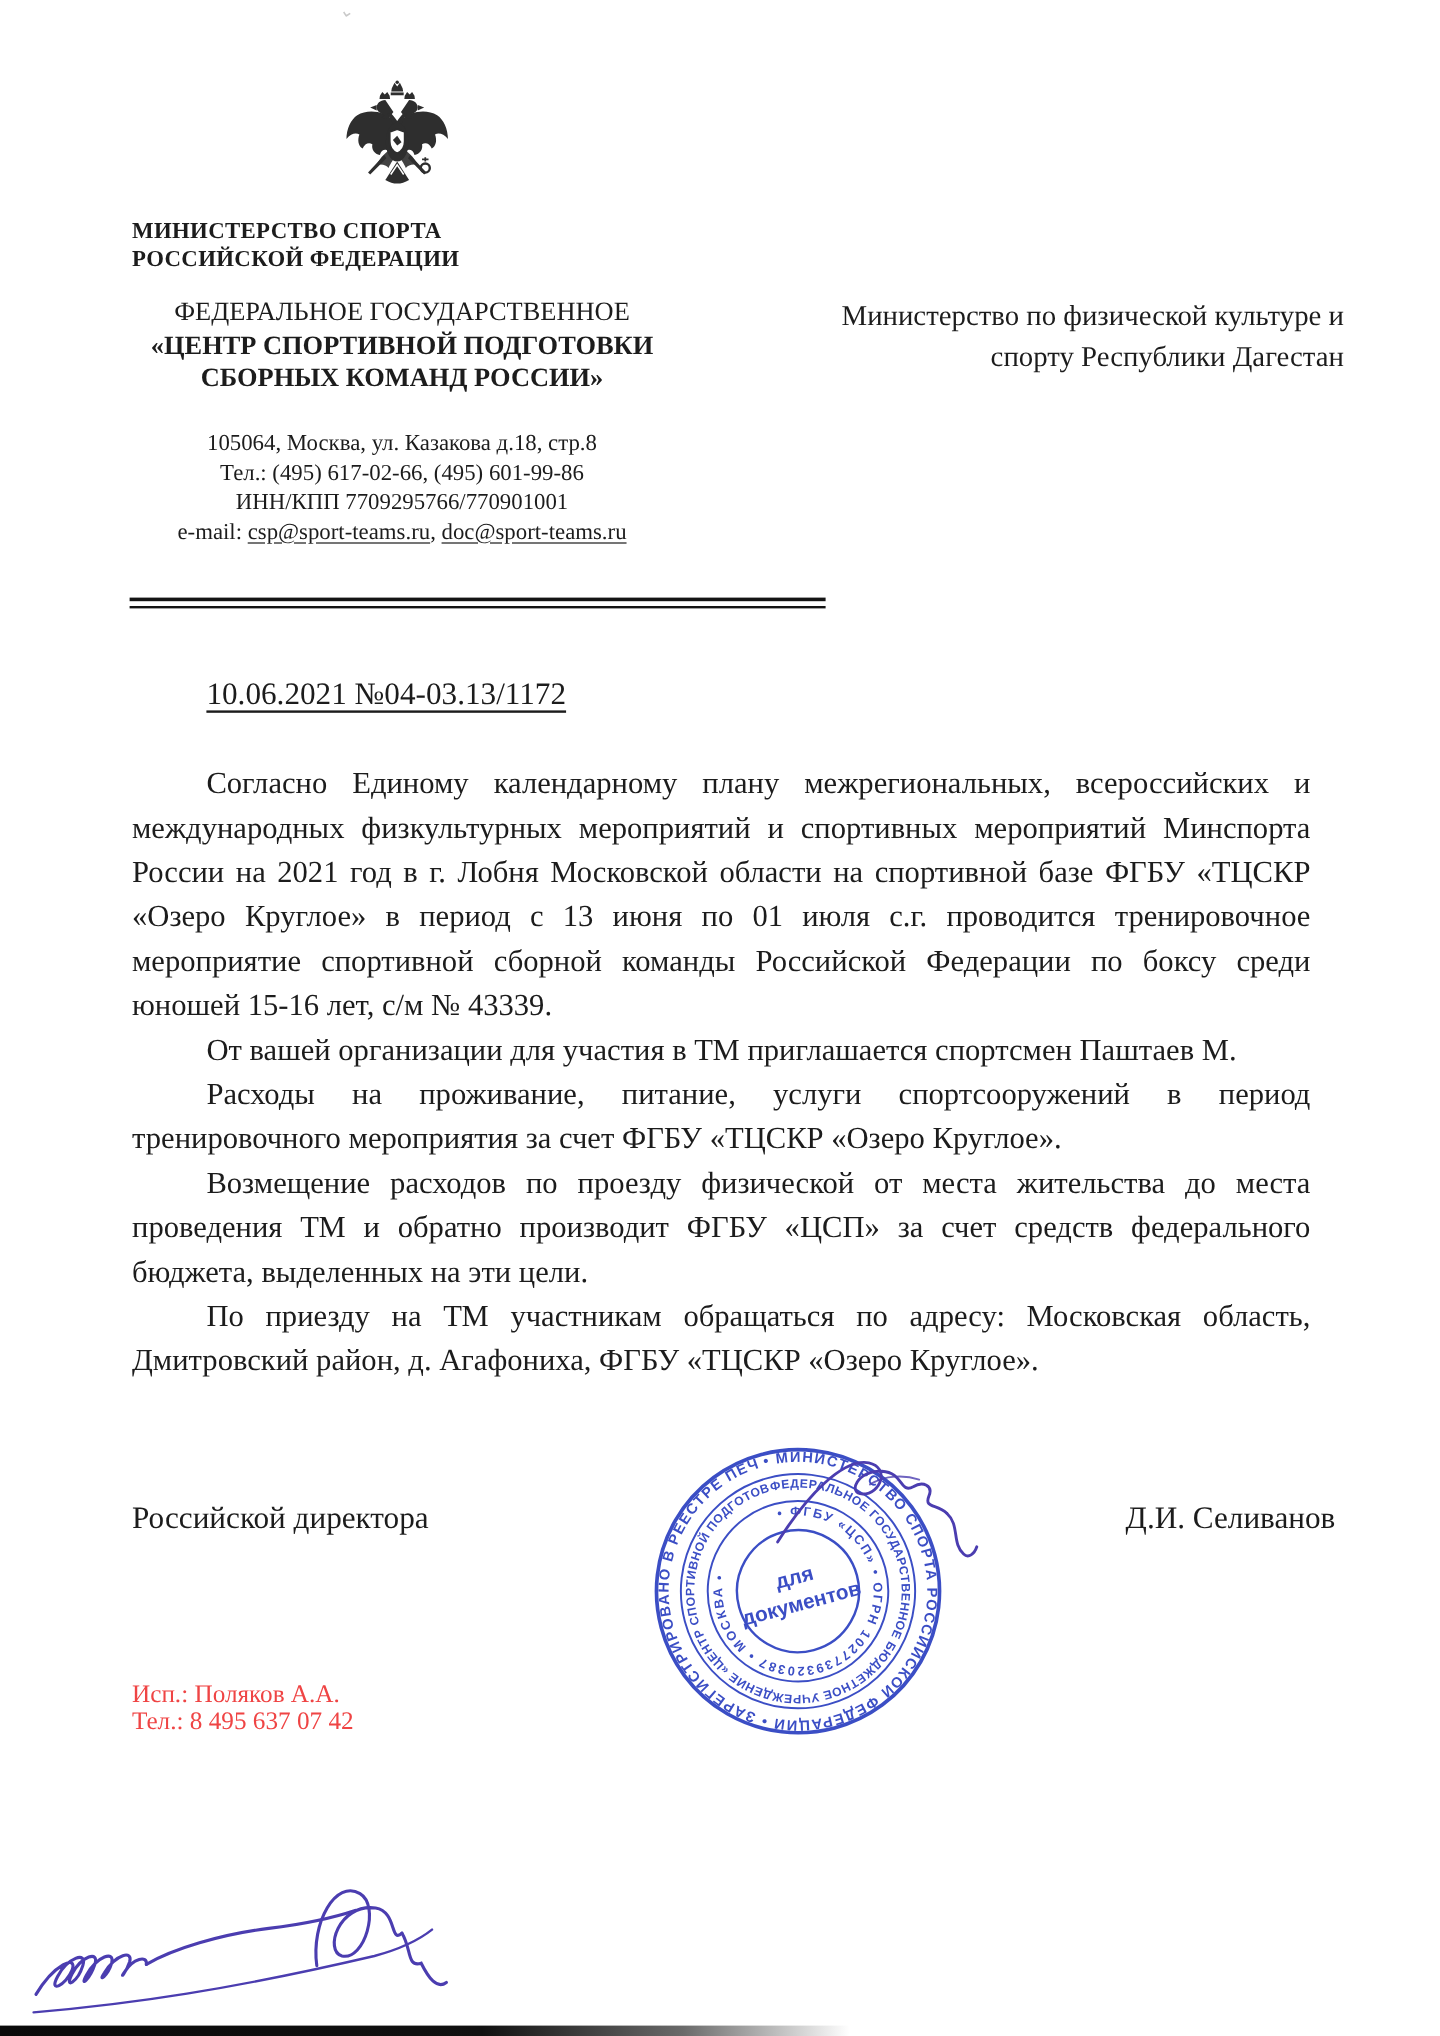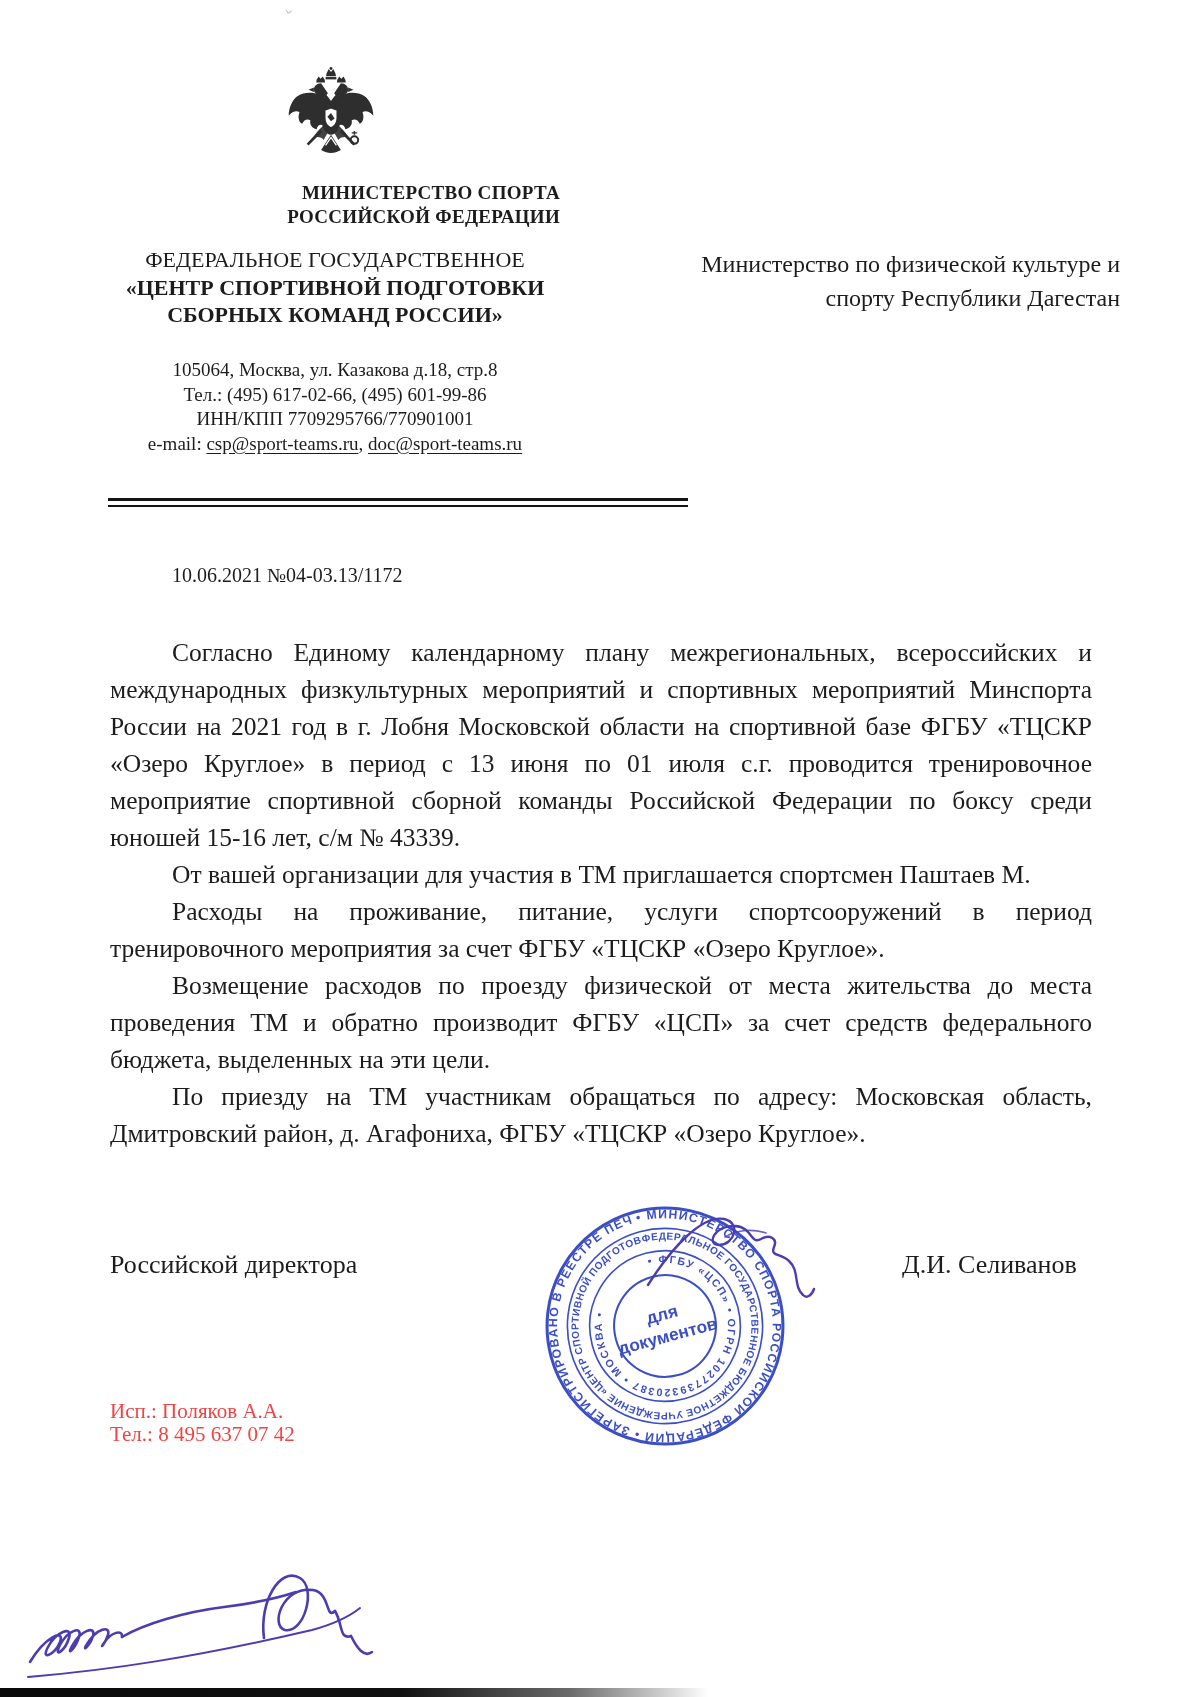--- a/index.html
+++ b/index.html
@@ -10,57 +10,57 @@
     background:#ffffff;
     font-family:"Liberation Serif","DejaVu Serif",serif;
     color:#1c1c1c;
     overflow:hidden;
   }
   
   .scan-artifact{position:absolute;left:283px;top:0px;color:#c9c9c9;font-size:15px;transform:rotate(12deg);}
   .emblem{position:absolute;left:286px;top:60px;width:90px;height:116px;}
   .ministry{
     position:absolute;left:110px;top:181px;width:450px;
-    text-align:right;font-weight:bold;font-size:19px;line-height:24px;
+    text-align:left;font-weight:bold;font-size:19px;line-height:24px;
     letter-spacing:.3px;
   }
   .org{
     position:absolute;left:95px;top:246px;width:480px;
     text-align:center;font-size:22px;line-height:27.5px;
   }
   .org .b{font-weight:bold;}
   .contacts{
     position:absolute;left:95px;top:358px;width:480px;
     text-align:center;font-size:19px;line-height:24.5px;
   }
   .contacts .link{text-decoration:underline;text-underline-offset:3px;}
   .double-rule{
     position:absolute;left:108px;top:498px;width:580px;height:4px;
     border-top:3px solid #141414;border-bottom:2px solid #141414;
   }
   .ref-line{
     position:absolute;left:172px;top:564px;
-    font-size:20px;
-    text-underline-offset:5px;text-decoration-thickness:2px;
+    font-size:26px;
+    text-decoration:underline;text-underline-offset:5px;text-decoration-thickness:2px;
   }
   
   .recipient{
     position:absolute;left:630px;top:247px;width:490px;
     text-align:right;font-size:24px;line-height:34px;
   }
   
   .body-text{
     position:absolute;left:110px;top:634px;width:982px;
     font-size:25.5px;line-height:37px;
     text-align:justify;
   }
   .body-text p{margin:0;text-indent:62px;}
   
   .sign-position{position:absolute;left:110px;top:1250px;font-size:26px;}
-  .sign-name{position:absolute;left:902px;top:1250px;font-size:26px;}
+  .sign-name{position:absolute;left:938px;top:1250px;font-size:26px;}
   .stamp-wrap{position:absolute;left:543px;top:1204px;width:244px;height:244px;}
   .stamp-sign{position:absolute;left:630px;top:1185px;width:230px;height:150px;}
   .executor{
     position:absolute;left:110px;top:1400px;
     font-size:21px;line-height:23px;color:#ef4444;
   }
   .bottom-sign{position:absolute;left:12px;top:1540px;width:430px;height:150px;}
   .bottom-bar{
     position:absolute;left:0px;top:1688px;width:730px;height:9px;
     background:linear-gradient(to right,#0a0a0a 0%,#111 55%,#6a6a6a 78%,rgba(120,120,120,0) 97%);

